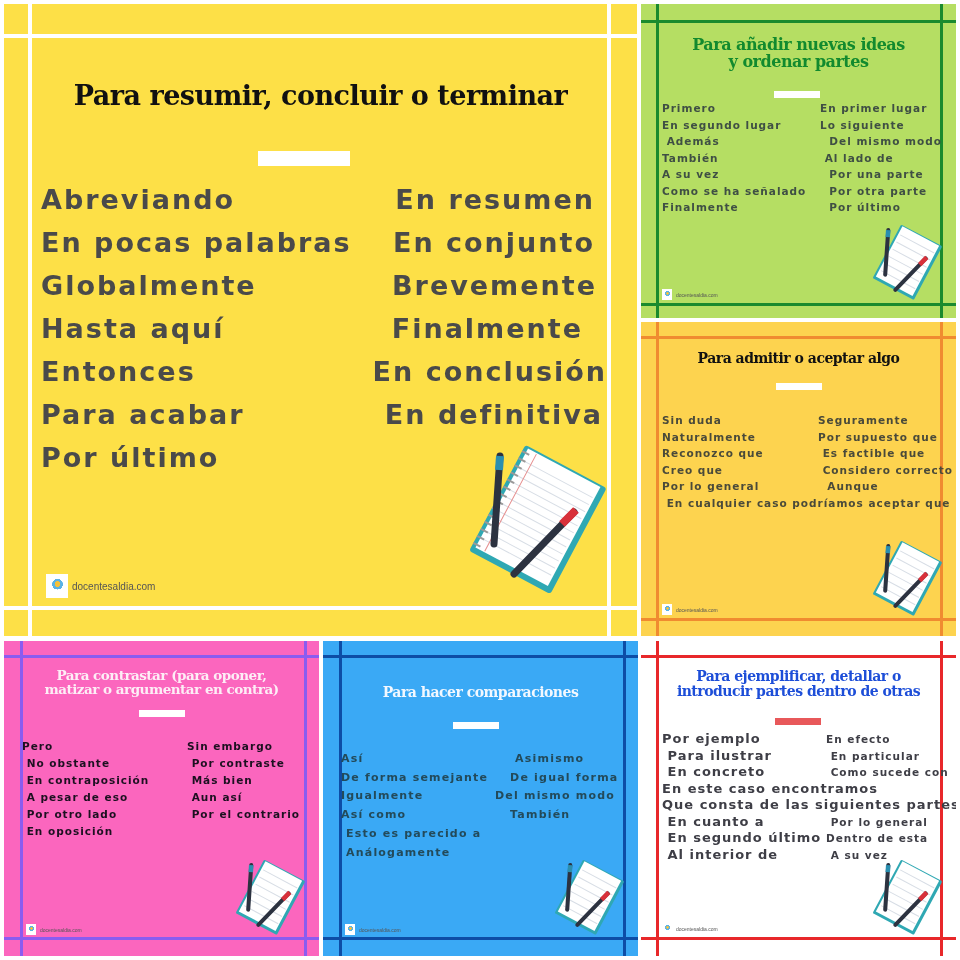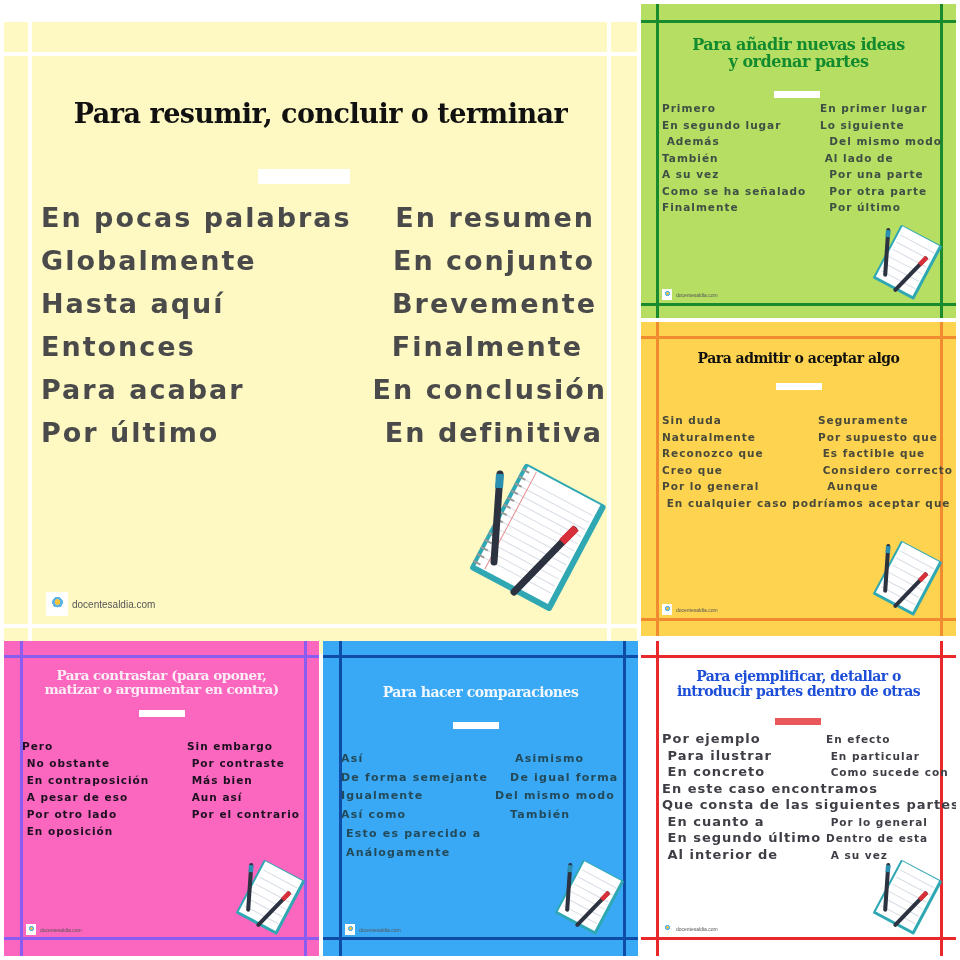--- a/index.html
+++ b/index.html
@@ -11,30 +11,31 @@
   .col { position:absolute; font-weight:bold; color:#4b4b4b; white-space:nowrap; }
   .col div { white-space:pre; }
   .wm { position:absolute; display:flex; align-items:center; gap:4px; color:#555; font-family:"Liberation Sans", sans-serif; }
   .wm .logo { background:#fff; display:inline-block; position:relative; }
   .wm .logo::after { content:""; position:absolute; left:25%; top:20%; width:50%; height:55%; background:radial-gradient(circle at 50% 40%, #f6c13b 0 30%, #5bb3e6 31% 55%, transparent 56%); }
   .nb { position:absolute; }
 </style>
 </head>
 <body>
 
-<div class="panel" style="left:4px;top:4px;width:633px;height:632px;background:#fef9c3;margin-top:18px;">
+<div class="panel" style="left:4px;top:4px;width:633px;height:632px;background:#fde047;">
   <div class="hline" style="left:0;right:0;top:30px;height:4px;background:#fff;"></div>
   <div class="hline" style="left:0;right:0;top:602px;height:4px;background:#fff;"></div>
   <div class="vline" style="top:0;bottom:0;left:24px;width:4px;background:#fff;"></div>
   <div class="vline" style="top:0;bottom:0;left:603px;width:4px;background:#fff;"></div>
 
   <div class="title" style="top:78px;font-size:27px;color:#111;">Para resumir, concluir o terminar</div>
   <div class="bar" style="left:254px;top:147px;width:92px;height:15px;background:#fff;"></div>
 
   <div class="col" style="left:37px;top:174px;font-size:27px;line-height:43px;letter-spacing:2px;color:#4a4a4a;">
+    <div>Abreviando</div>
     <div>En pocas palabras</div>
     <div>Globalmente</div>
     <div>Hasta aquí</div>
     <div>Entonces</div>
     <div>Para acabar</div>
     <div>Por último</div>
   </div>
   <div class="col" style="right:30px;top:174px;font-size:27px;line-height:43px;letter-spacing:2px;color:#4a4a4a;text-align:right;">
     <div style="margin-right:12px;">En resumen</div>
     <div style="margin-right:12px;">En conjunto</div>

